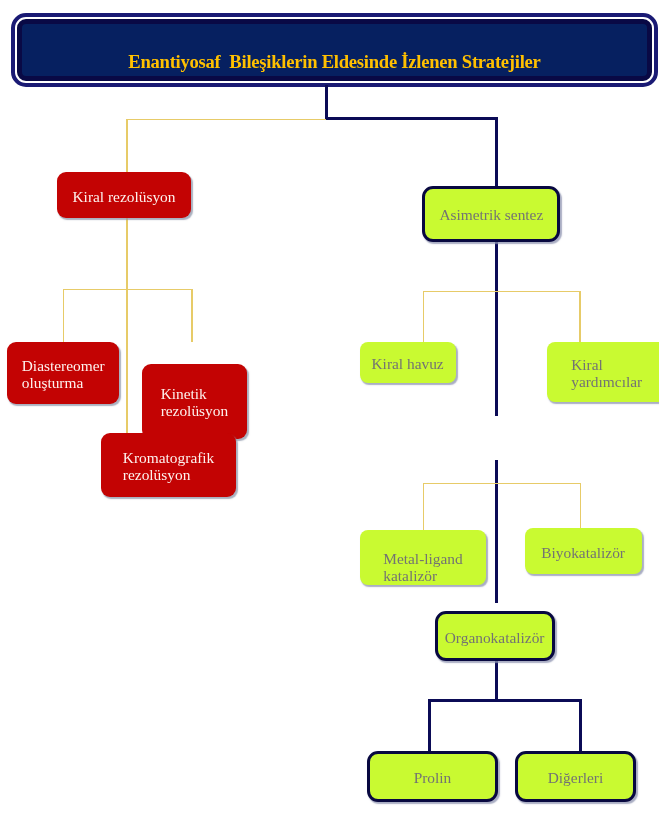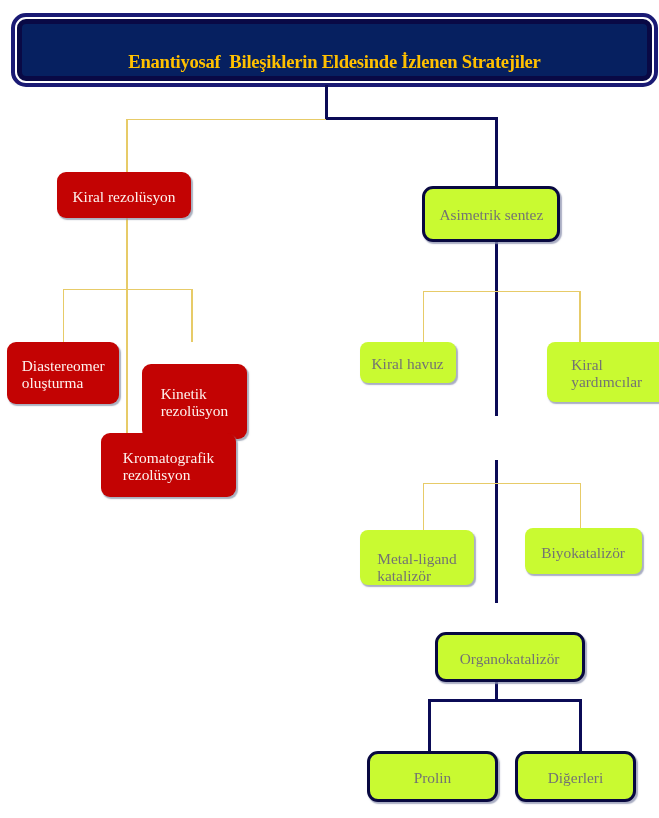--- a/index.html
+++ b/index.html
@@ -102,30 +102,30 @@
   <div class="node green" style="left:359.6px;top:341.6px;width:96px;height:41.1px;">
     <span class="lbl">Kiral havuz</span>
     </div>
 
   <div class="node green" style="left:516.4px;top:341.8px;width:118.6px;height:60px;margin-left:31px;">
     <span class="lbl">Kiral
 yardımcılar</span>
     </div>
 
 
-  <div class="node green" style="left:360px;top:529.5px;width:114px;height:55.1px;padding-top:20px;">
+  <div class="node green" style="left:360px;top:529.5px;width:126px;height:55.1px;padding-top:20px;">
     <span class="lbl">Metal-ligand
 katalizör</span>
     </div>
 
   <div class="node green" style="left:524.5px;top:528.4px;width:117.2px;height:45.6px;">
     <span class="lbl">Biyokatalizör</span>
     </div>
 
-  <div class="node green bordered" style="left:434.6px;top:632px;width:150px;height:50.4px;">
+  <div class="node green bordered" style="left:434.6px;top:611px;width:120px;height:50.4px;">
     <span class="lbl">Organokatalizör</span>
     </div>
 
   <div class="node green bordered" style="left:515px;top:751.3px;width:121px;height:50.5px;">
     <span class="lbl">Diğerleri</span>
     </div>
 
   <div class="node green bordered" style="left:367px;top:751.3px;width:131px;height:50.5px;">
     <span class="lbl">Prolin</span>
     </div>

